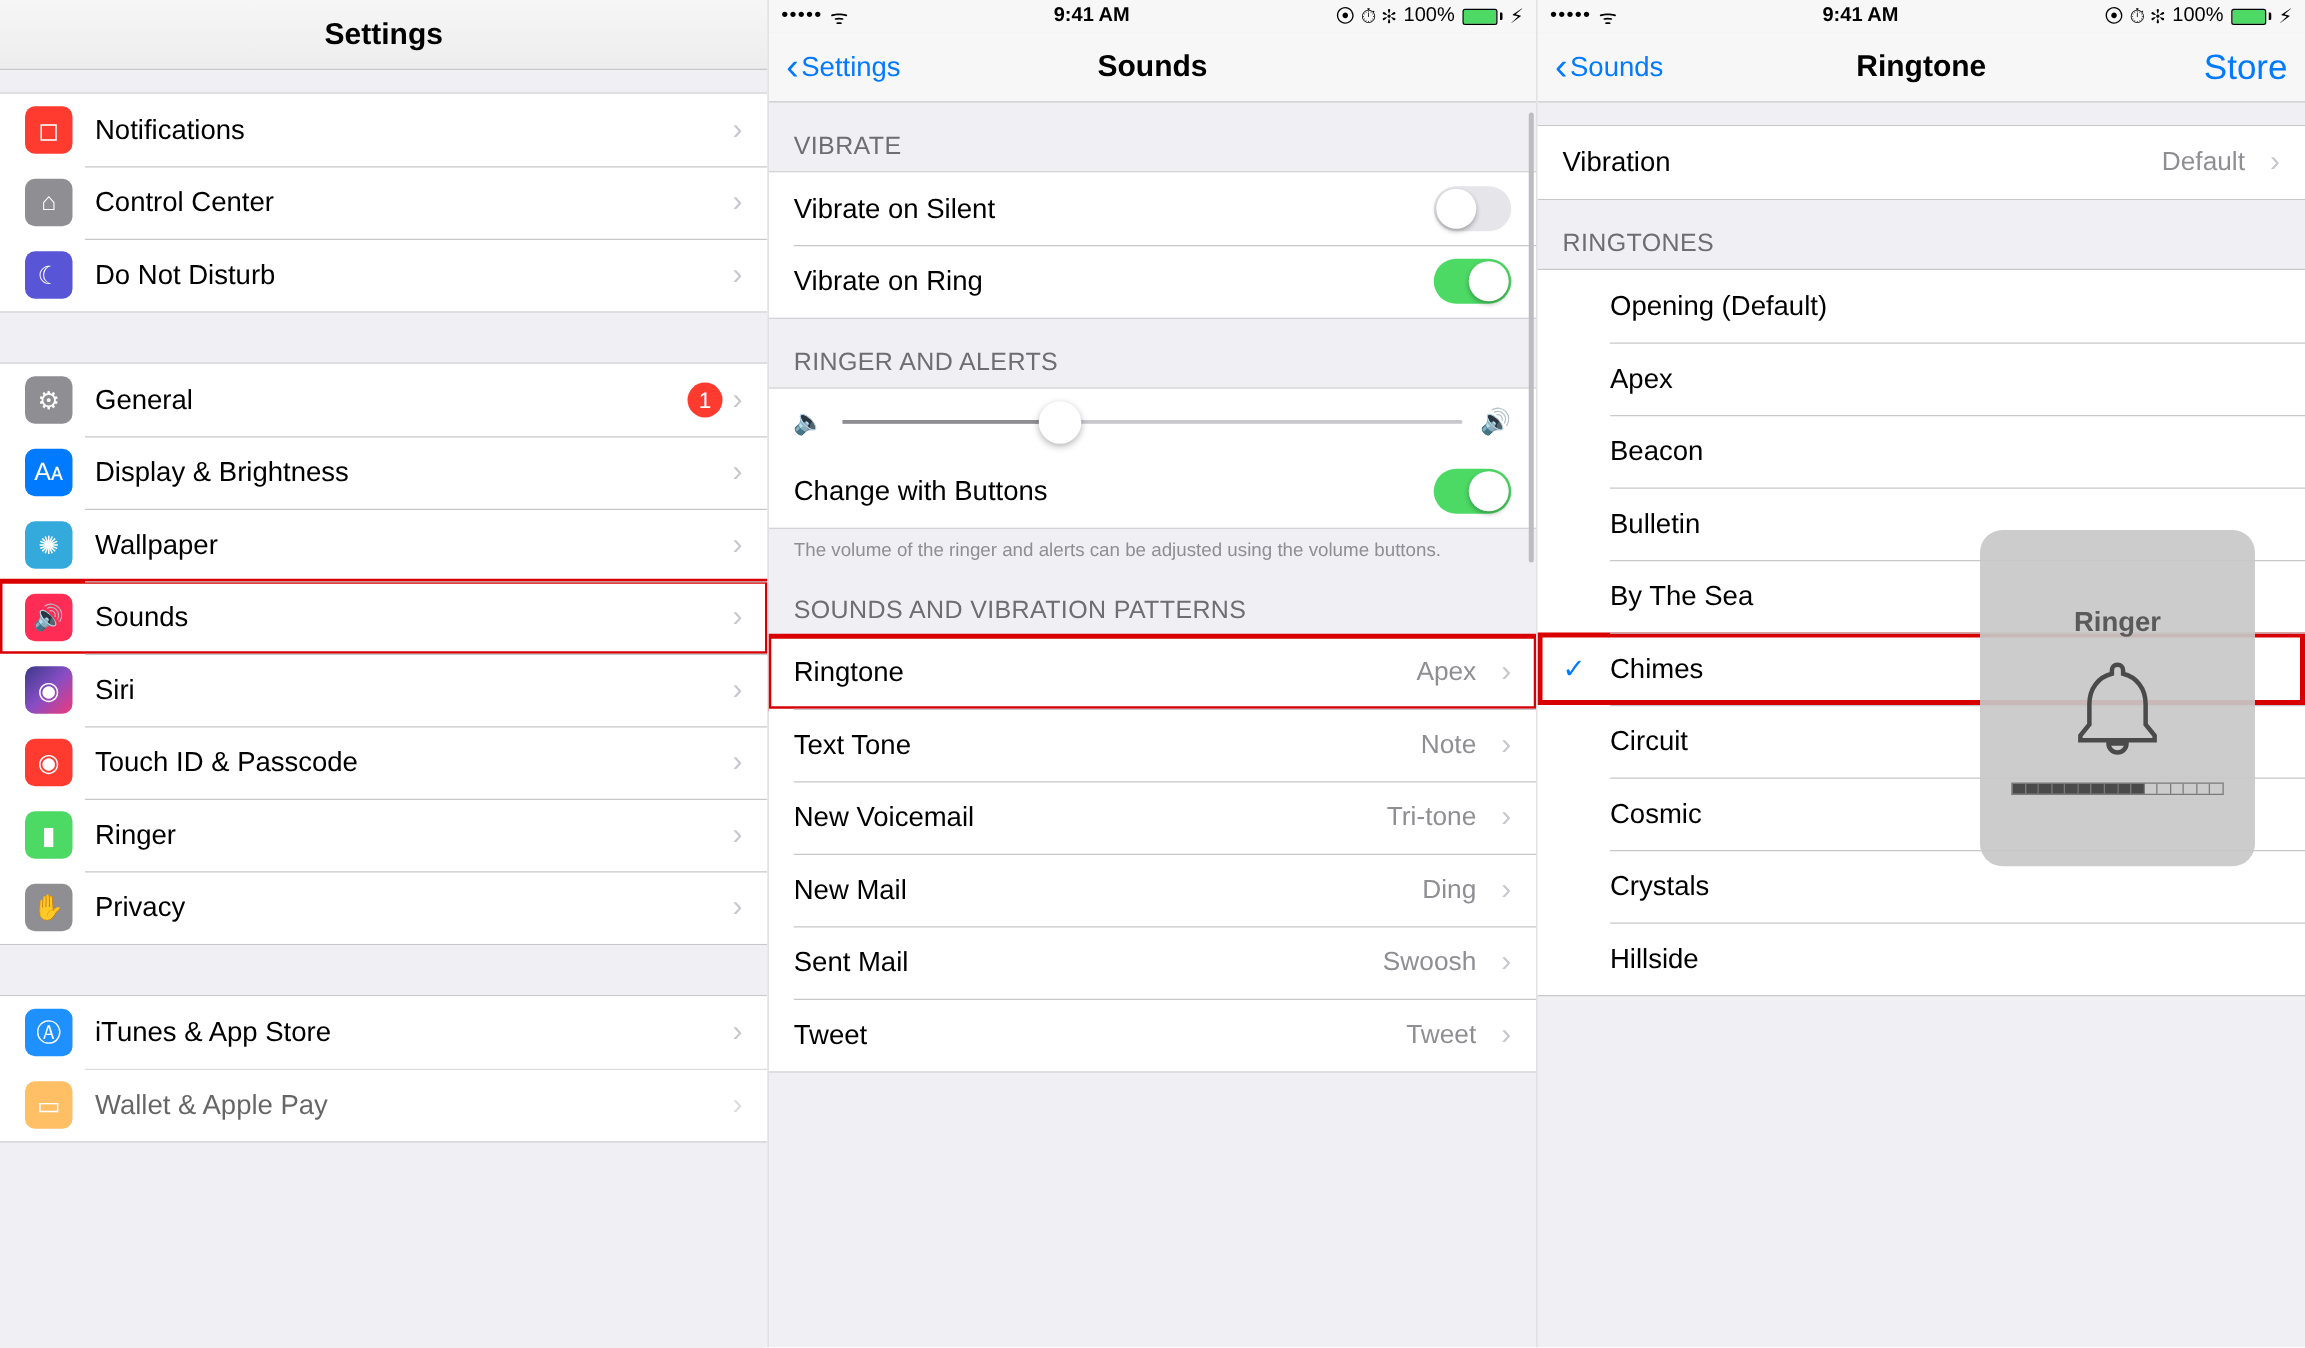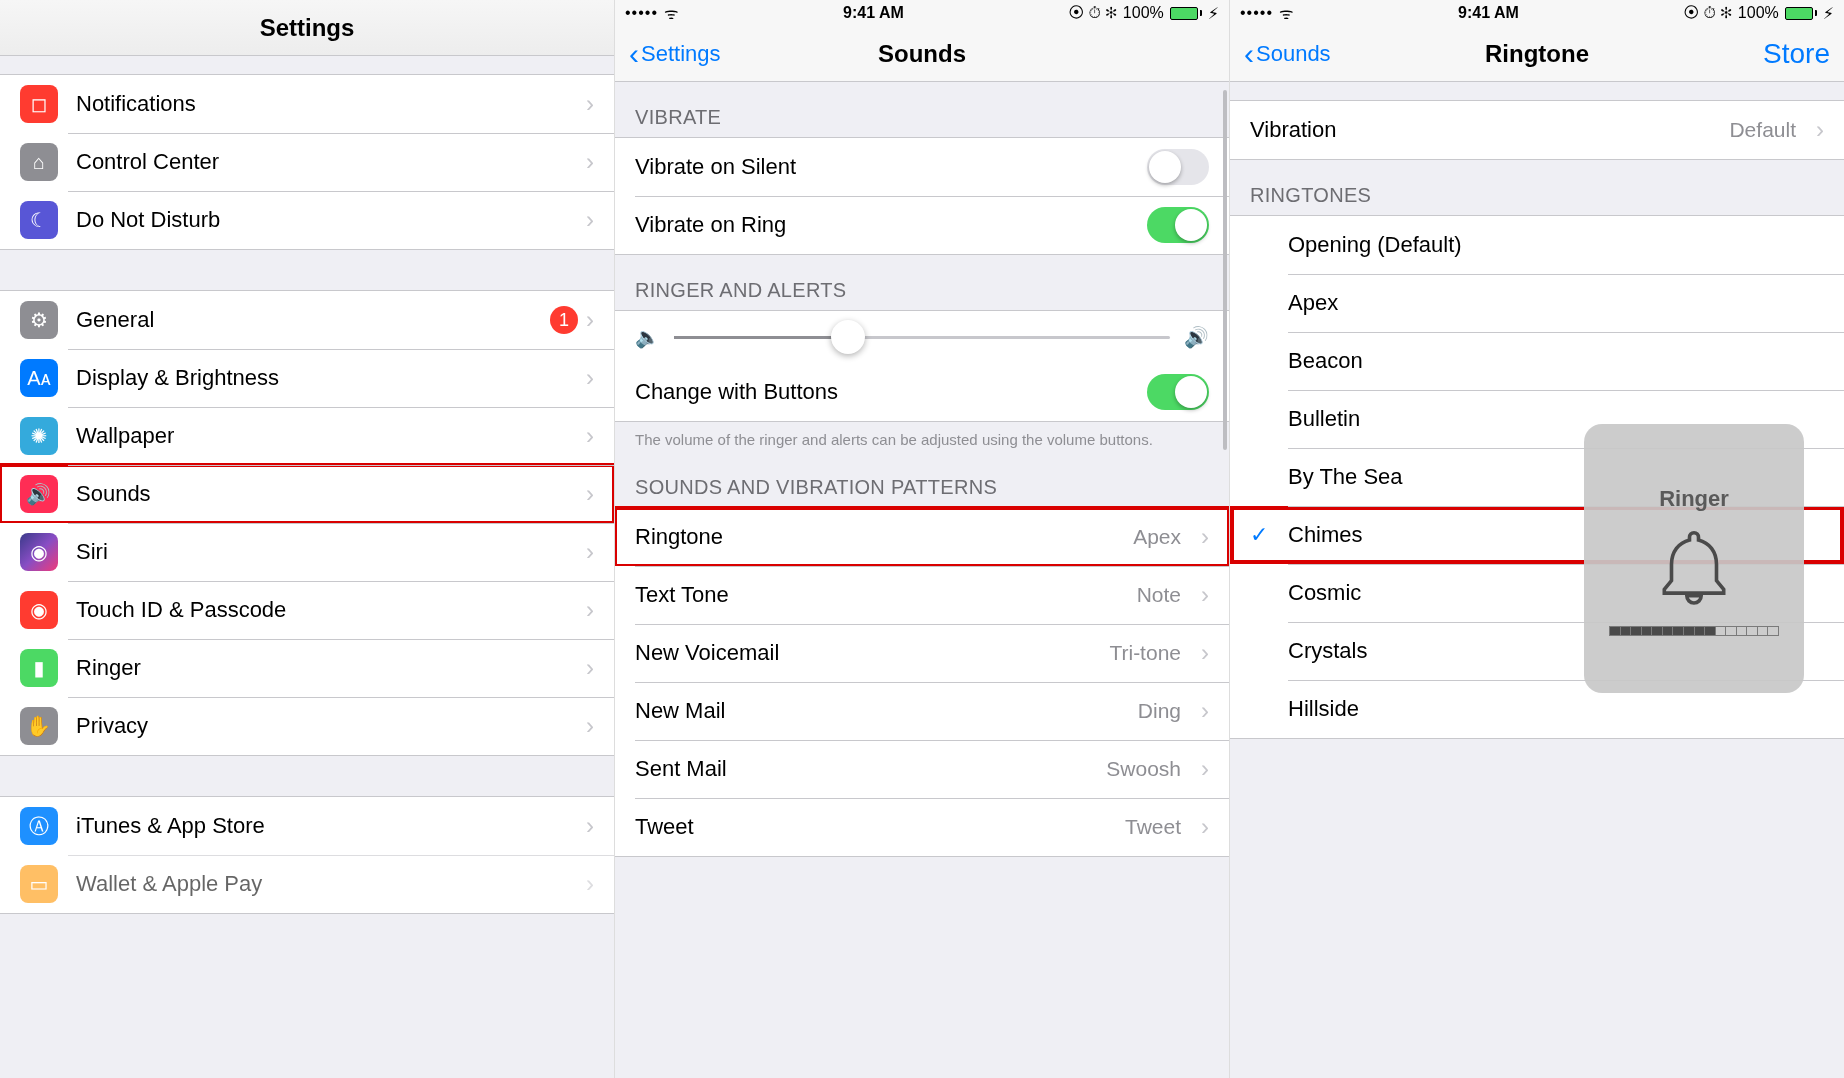--- a/index.html
+++ b/index.html
@@ -381,20 +381,24 @@
       <div class="rt-row">
         <span class="rt-check"></span>
         <span class="label">By The Sea</span>
       </div>
       <div class="rt-row highlight-tight">
         <span class="rt-check">✓</span>
         <span class="label">Chimes</span>
       </div>
       <div class="rt-row">
         <span class="rt-check"></span>
+        <span class="label">Circuit</span>
+      </div>
+      <div class="rt-row">
+        <span class="rt-check"></span>
         <span class="label">Cosmic</span>
       </div>
       <div class="rt-row">
         <span class="rt-check"></span>
         <span class="label">Crystals</span>
       </div>
       <div class="rt-row">
         <span class="rt-check"></span>
         <span class="label">Hillside</span>
       </div>

